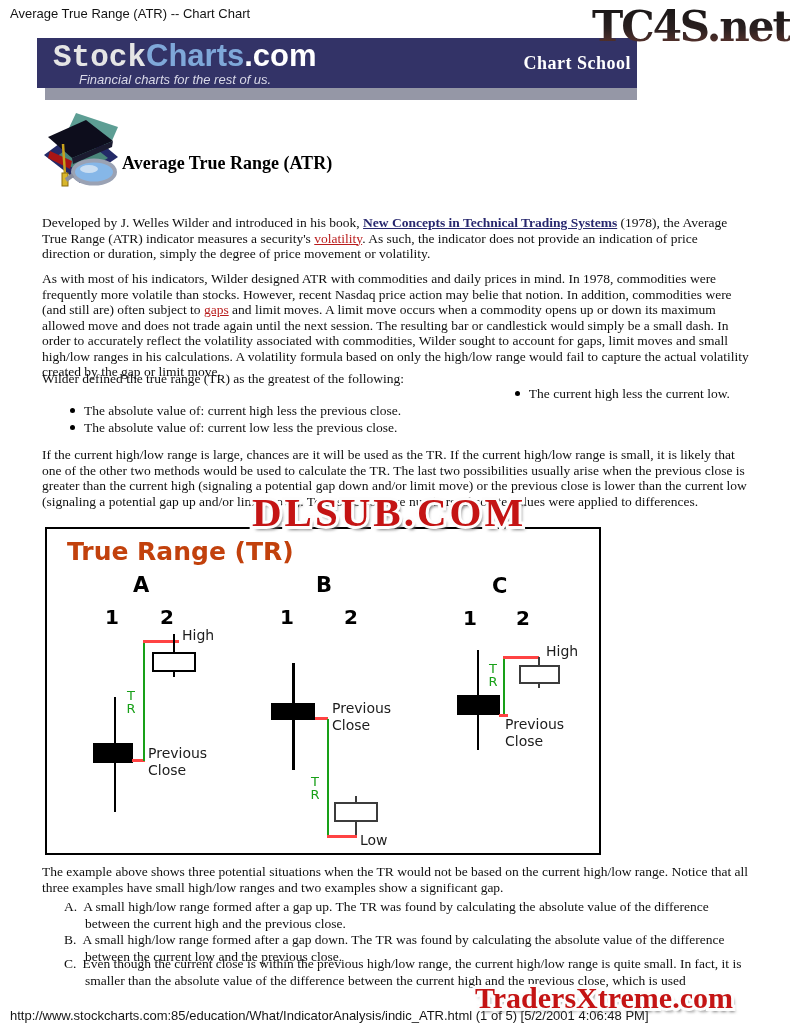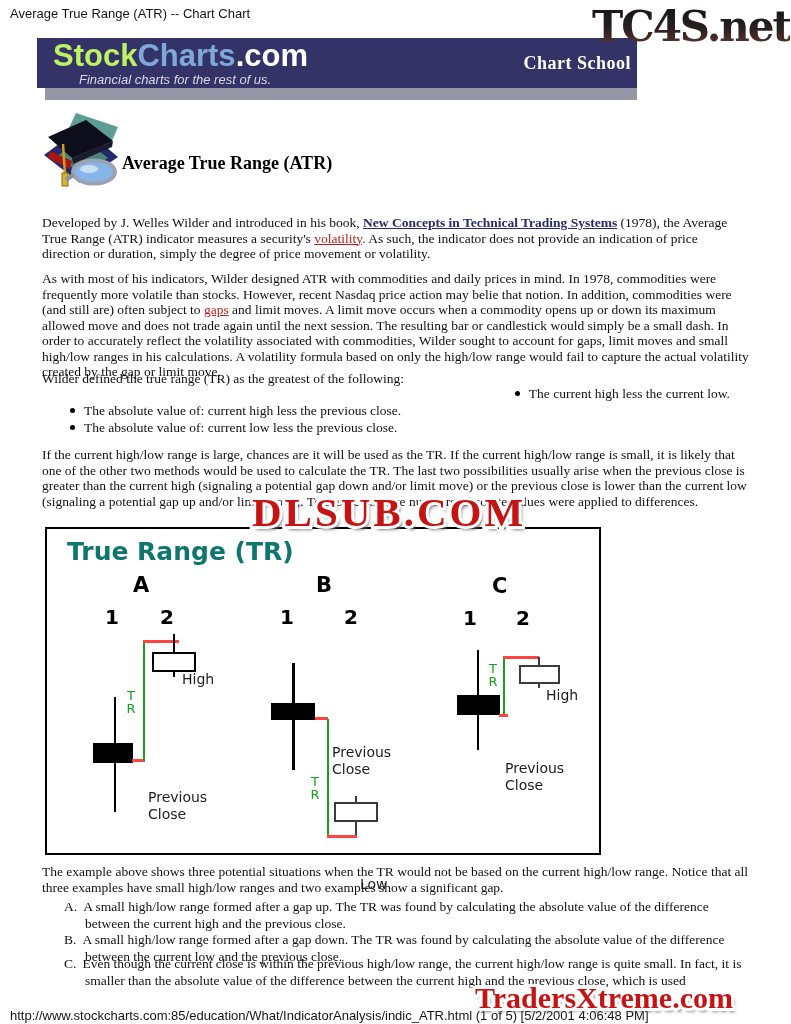--- a/index.html
+++ b/index.html
@@ -17,21 +17,21 @@
     position:absolute; right:1px; top:2px; z-index:12;
     font-family:"DejaVu Serif", serif; font-weight:bold; font-size:42px; letter-spacing:-2px;
     background:linear-gradient(180deg,#141414 0%, #2a2020 55%, #6e3c33 100%);
     -webkit-background-clip:text; background-clip:text;
     color:#3a2a26; -webkit-text-fill-color:transparent;
   }
 
   
   .banner { position:absolute; left:37px; top:38px; width:600px; height:50px; background:#333367; z-index:2; }
   .logo { position:absolute; left:16px; top:0px; font:bold 31px "Liberation Sans", sans-serif; letter-spacing:0px; }
-  .logo .c1 { color:#bef264; }
+  .logo .c1 { color:#e5e5e5;font-family:Liberation Mono, monospace; }
   .logo .c2 { color:#7fa8d9; }
   .logo .c3 { color:#ffffff; }
   .tagline { position:absolute; left:42px; top:34px; font:italic 13px "Liberation Sans", sans-serif; color:#d9d9e8; }
   .chart-school { position:absolute; right:6px; top:15px; font:bold 18px "Liberation Serif", serif; color:#ffffff; letter-spacing:.5px; }
   .gray-bar { position:absolute; left:45px; top:88px; width:592px; height:12px; background:#9597a6; }
 
   
   .gradcap { position:absolute; left:42px; top:111px; width:78px; height:82px; }
   .article-title { position:absolute; left:122px; top:137px; font:bold 18px "Liberation Serif", serif; color:#000;margin-top:16px; }
 
@@ -55,24 +55,24 @@
   
   .wm { position:absolute; z-index:11; font-family:Liberation Serif, serif; font-weight:bold; white-space:nowrap; }
   .wm .stroke { position:absolute; left:0; top:0; color:#ffffff; -webkit-text-stroke:6px #fdfdfd;
                 text-shadow:3px 4px 3px rgba(105,105,105,.85); }
   .wm .fill { position:relative; color:#c41414; text-shadow:0 1px 0 #e5604f inset; }
   .dlsub { left:252px; top:488px; font-size:41px; letter-spacing:3px; }
   .txtreme { left:475px; top:981px; font-size:30px; letter-spacing:0px; }
 
   
   .diagram { position:absolute; left:45px; top:527px; width:556px; height:328px; background:#fff; border:2px solid #000; z-index:1; }
-  .dg-title { position:absolute; left:20px; top:8px; font:bold 25px "DejaVu Sans", sans-serif; color:#0f766e; }
+  .dg-title { position:absolute; left:20px; top:8px; font:bold 25px "DejaVu Sans", sans-serif; color:#c2410c; }
   .dg-letter { position:absolute; font:bold 21px "DejaVu Sans", sans-serif; color:#000; }
   .dg-num { position:absolute; font:bold 20px "DejaVu Sans", sans-serif; color:#000; }
-  .dg-label { position:absolute; font:14px/17px "DejaVu Sans", sans-serif; color:#1c1c1c;margin-top:44px; }
+  .dg-label { position:absolute; font:14px/17px "DejaVu Sans", sans-serif; color:#1c1c1c; }
   .dg-trlabel { position:absolute; font:13px/13px "DejaVu Sans", sans-serif; color:#18a018; text-align:center; width:12px; }
   .wick { position:absolute; background:#000; }
   .wick.gray { background:#3c3c3c; }
   .body-solid { position:absolute; background:#000; }
   .body-hollow { position:absolute; background:#fff; border:2px solid #000; }
   .body-hollow.gray { border-color:#3c3c3c; }
   .trline { position:absolute; width:2px; background:#18a018; }
   .redline { position:absolute; height:3px; background:#ff4343; }
 
   .statusbar { position:absolute; left:10px; top:1008px; font:13px "Liberation Sans", sans-serif; color:#141414; z-index:10; }

